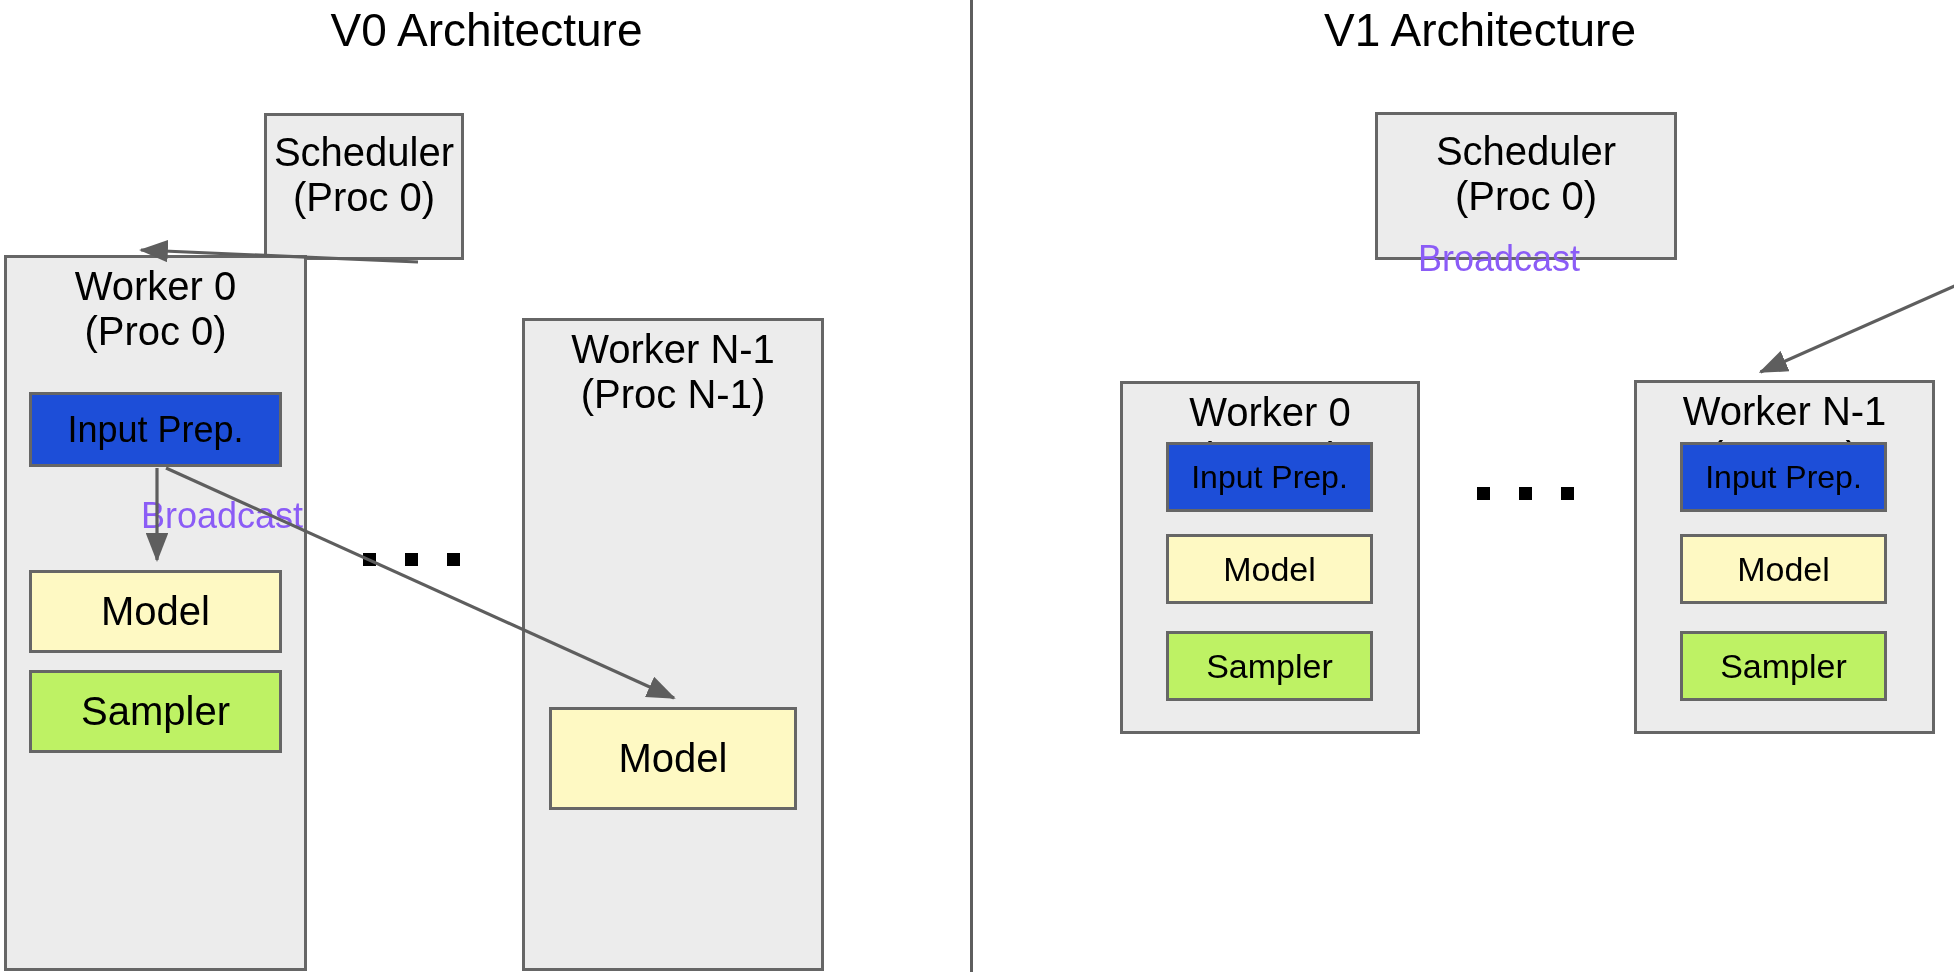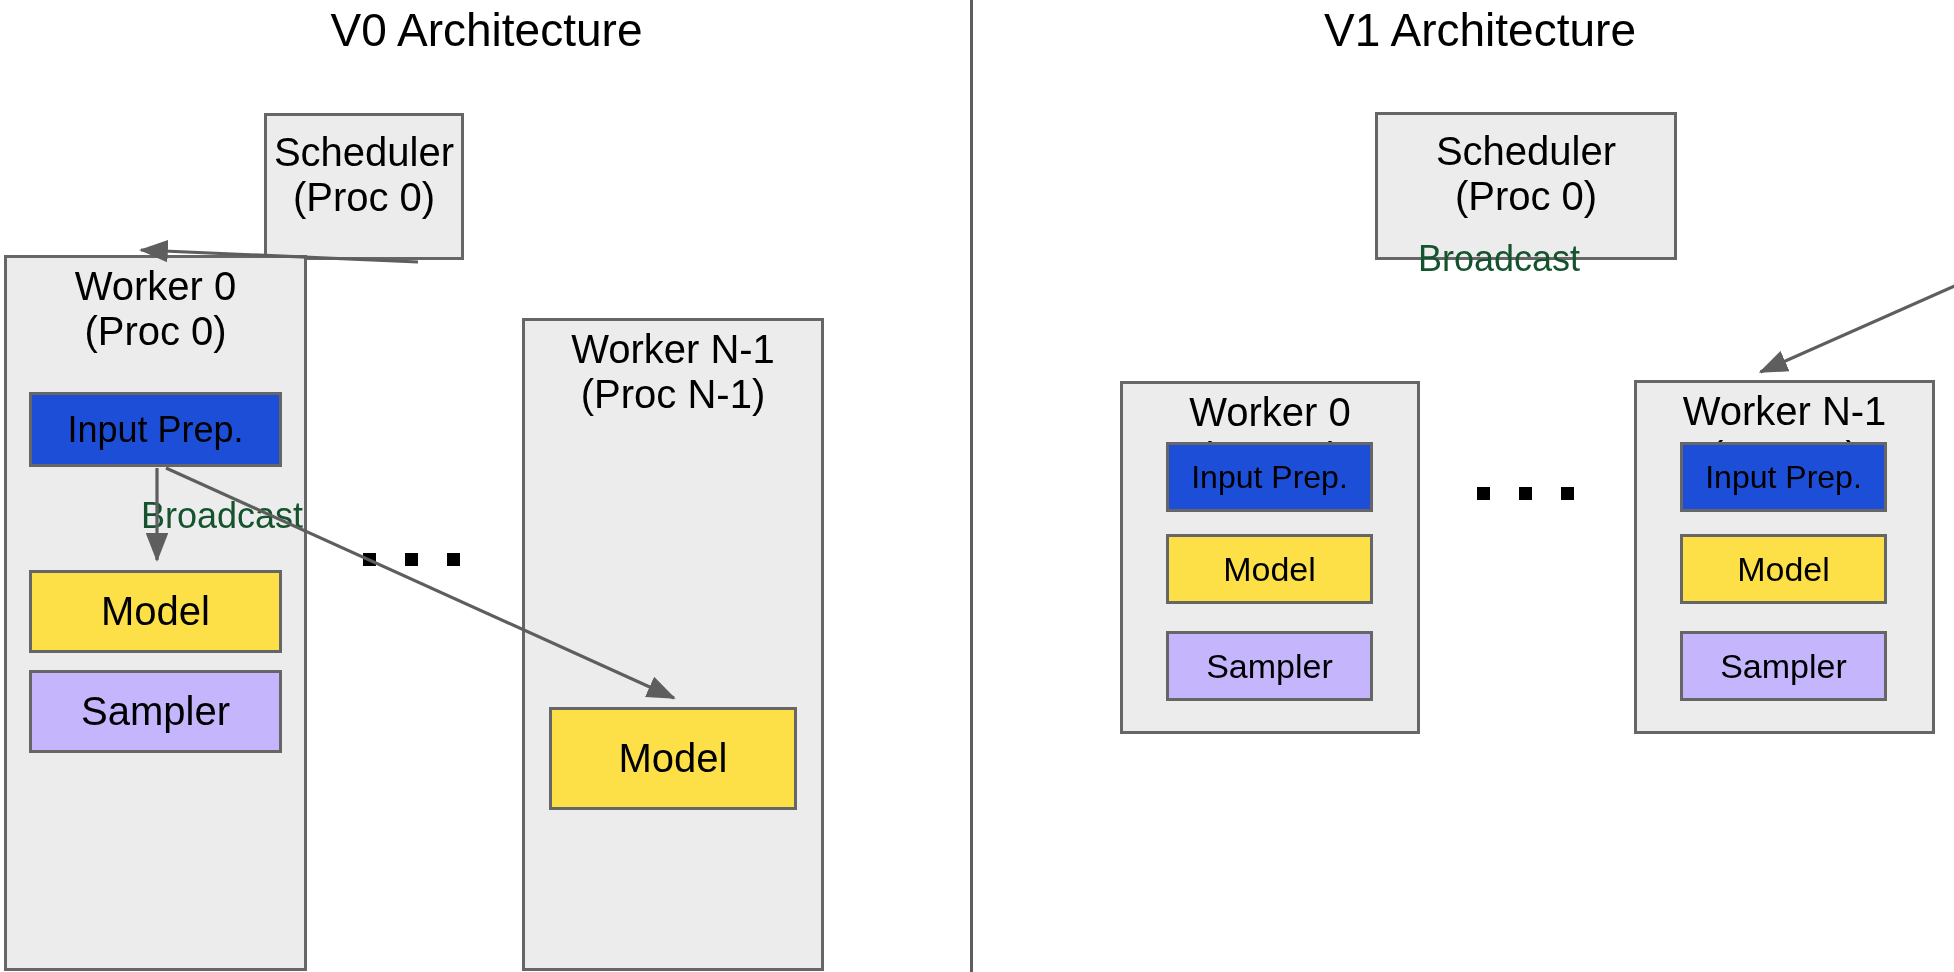--- a/index.html
+++ b/index.html
@@ -64,37 +64,37 @@
     position: absolute;
     box-sizing: border-box;
     border: 3px solid #666666;
     display: flex;
     align-items: center;
     justify-content: center;
     text-align: center;
     color: #000;
   }
   .inner.purple { background: #1d4ed8; }
-  .inner.yellow { background: #fde047; }
-  .inner.green  { background: #c4b5fd; }
+  .inner.yellow { background: #fef9c3; }
+  .inner.green  { background: #bef264; }
 
   .svg-layer {
     position: absolute;
     left: 0;
     top: 0;
     width: 1954px;
     height: 972px;
     pointer-events: none;
   }
 
   .edge-label {
     position: absolute;
     font-size: 36px;
     white-space: nowrap;
-    color: #14532d;
+    color: #8b5cf6;
     background: transparent;
   }
 
   .ellipsis {
     position: absolute;
     display: flex;
     align-items: center;
   }
   .ellipsis .dot {
     width: 13px;

